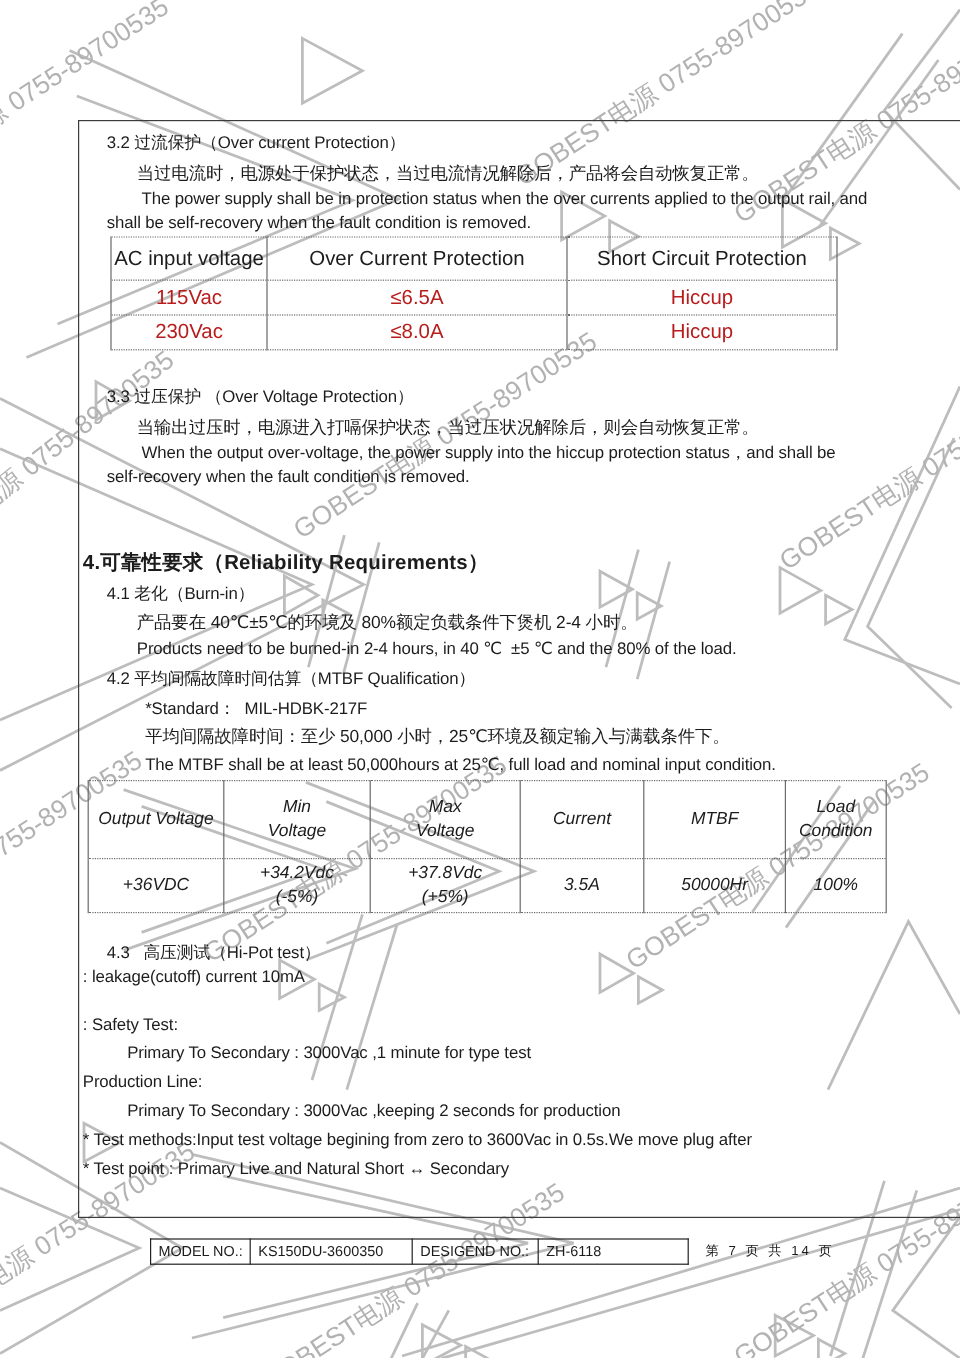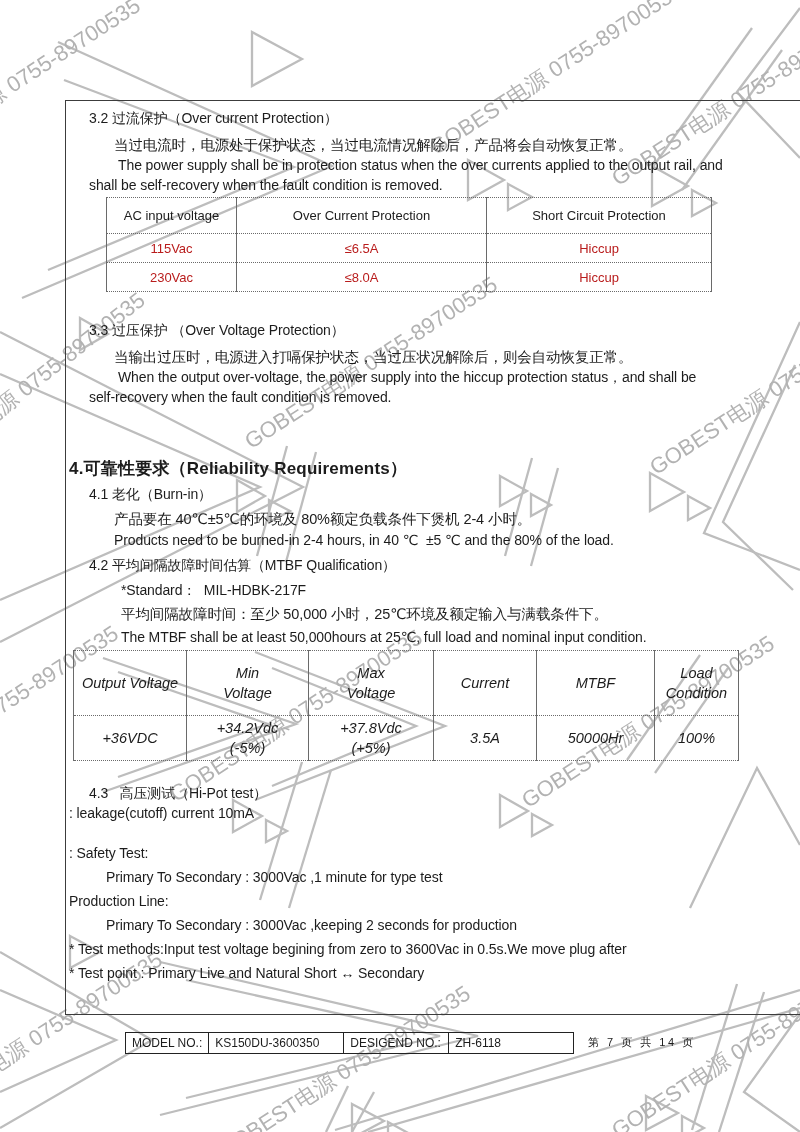--- a/index.html
+++ b/index.html
@@ -7,21 +7,21 @@
         font-family:"Liberation Sans","DejaVu Sans",sans-serif;color:#1c1c1c;margin:0 auto;}
   .wm{position:absolute;left:0;top:0;pointer-events:none;}
   .box{position:absolute;left:65px;top:100px;width:784px;height:915px;
        border:1px solid #3c3c3c;box-sizing:border-box;overflow:hidden;background:transparent;}
   .line{font-size:14px;line-height:20px;white-space:pre;letter-spacing:-0.1px;}
   .cn{font-size:14.5px;}
   .ml3{margin-left:3px}.ml23{margin-left:23px}.ml40{margin-left:40px}
   .ml48{margin-left:48px}.ml52{margin-left:52px}.ml55{margin-left:55px}.ml135{margin-left:135px}
   .h4{font-size:17px;font-weight:700;line-height:26px;letter-spacing:0.2px;}
   table{border-collapse:collapse;table-layout:fixed;}
-  .t1{margin:2px 0 0 40px;width:605px;font-size:13px;}
+  .t1{margin:2px 0 0 26px;width:605px;font-size:17px;}
   .t1 td{border:1px solid #6a6a6a;border-top-style:dotted;border-bottom-style:dotted;
          text-align:center;padding:0;}
   .t1 .hrow td{height:35px;}
   .t1 .drow td{height:28px;color:#b91c1c;}
   .t2{margin:3px 0 0 7px;width:665px;font-size:14.5px;font-style:italic;}
   .t2 td{border:1px solid #6a6a6a;border-top-style:dotted;border-bottom-style:dotted;
          text-align:center;vertical-align:middle;padding:0;line-height:20px;}
   .t2 .hrow2 td{height:64px;}
   .t2 .drow2 td{height:44px;}
   .ftable{position:absolute;left:125px;top:1032px;font-size:12px;font-weight:400;}

